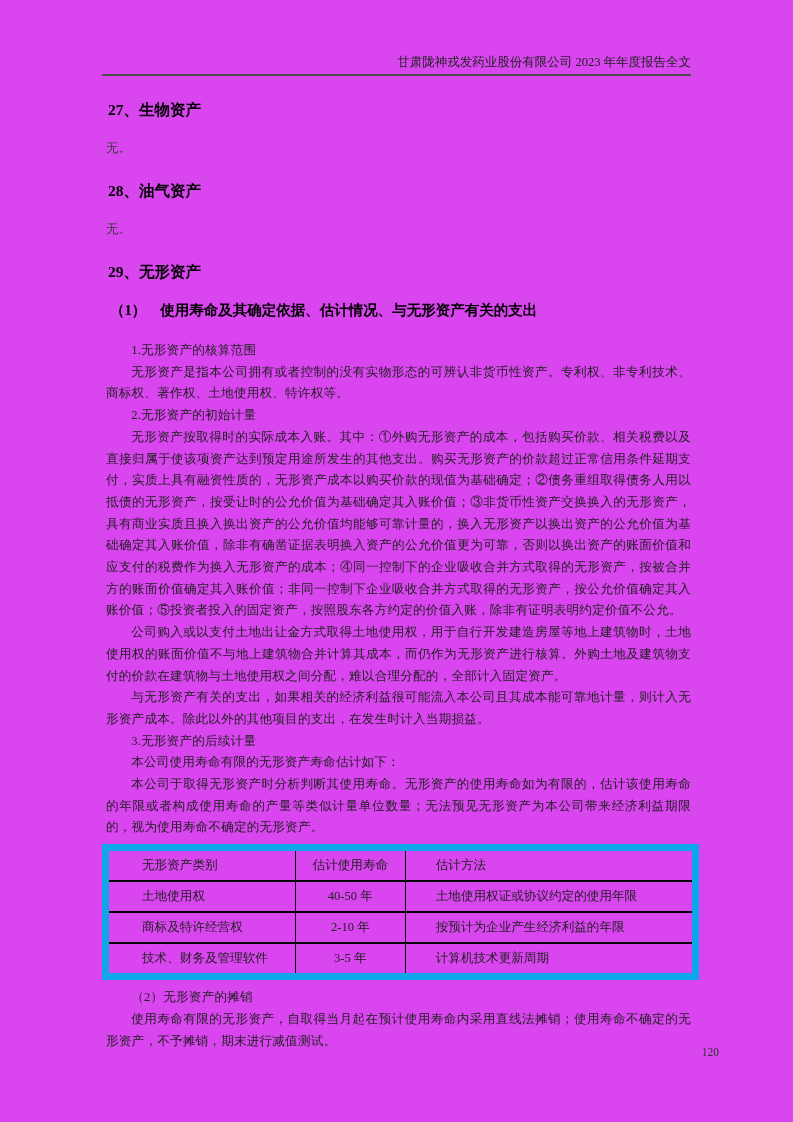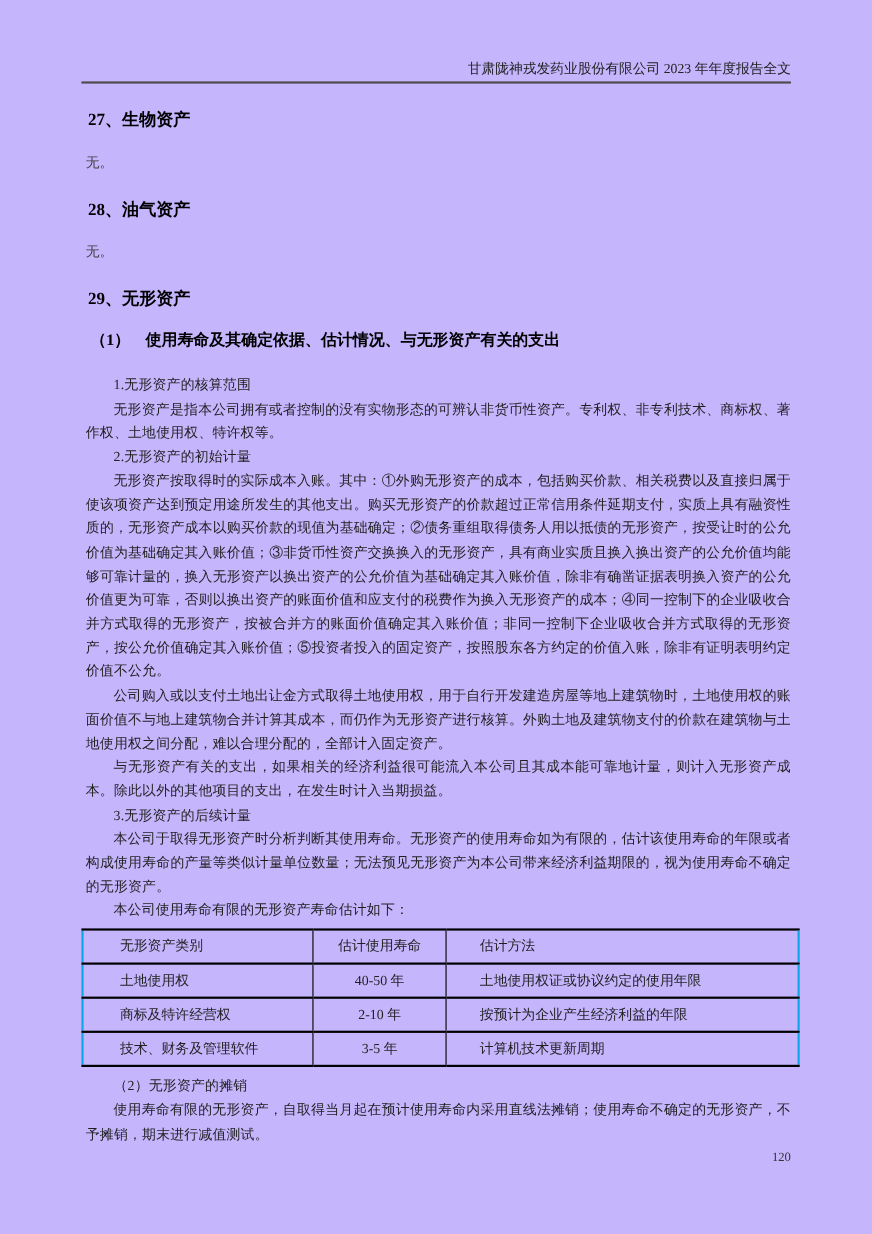--- a/index.html
+++ b/index.html
@@ -5,23 +5,23 @@
   html, body {
     margin: 0;
     padding: 0;
     background: #ffffff;
   }
   .page {
     position: relative;
     width: 793px;
     height: 1122px;
     margin: 0 auto;
-    background: #c4b5fd;
+    background: #d946ef;
     box-sizing: border-box;
-    padding: 0 74px;
+    padding: 0 102px;
     font-family: "Liberation Serif", "DejaVu Serif", serif;
     color: #1a1a1a;
     overflow: hidden;
   }
   .doc-header {
     margin-top: 54px;
     text-align: right;
     font-size: 12.5px;
     line-height: 16px;
     color: #222;
@@ -59,21 +59,21 @@
     text-align: justify;
     text-indent: 2em;
     color: #1f1f1f;
     letter-spacing: 0.2px;
   }
   .life-table {
     border-collapse: collapse;
     table-layout: fixed;
     width: calc(100% + 8px);
     margin: 5px 0 0 0;
-    border: 2px solid #0ea5e9;
+    border: 7px solid #0ea5e9;
   }
   .life-table td {
     border: 1px solid #000;
     border-top-width: 2px;
     border-bottom-width: 2px;
     height: 29px;
     font-size: 12.6px;
     color: #1f1f1f;
     padding: 0;
     vertical-align: middle;
@@ -117,22 +117,22 @@
   </div>
 
   <div class="body-block">
     <p class="para">1.无形资产的核算范围</p>
     <p class="para">无形资产是指本公司拥有或者控制的没有实物形态的可辨认非货币性资产。专利权、非专利技术、商标权、著作权、土地使用权、特许权等。</p>
     <p class="para">2.无形资产的初始计量</p>
     <p class="para">无形资产按取得时的实际成本入账。其中：①外购无形资产的成本，包括购买价款、相关税费以及直接归属于使该项资产达到预定用途所发生的其他支出。购买无形资产的价款超过正常信用条件延期支付，实质上具有融资性质的，无形资产成本以购买价款的现值为基础确定；②债务重组取得债务人用以抵债的无形资产，按受让时的公允价值为基础确定其入账价值；③非货币性资产交换换入的无形资产，具有商业实质且换入换出资产的公允价值均能够可靠计量的，换入无形资产以换出资产的公允价值为基础确定其入账价值，除非有确凿证据表明换入资产的公允价值更为可靠，否则以换出资产的账面价值和应支付的税费作为换入无形资产的成本；④同一控制下的企业吸收合并方式取得的无形资产，按被合并方的账面价值确定其入账价值；非同一控制下企业吸收合并方式取得的无形资产，按公允价值确定其入账价值；⑤投资者投入的固定资产，按照股东各方约定的价值入账，除非有证明表明约定价值不公允。</p>
     <p class="para">公司购入或以支付土地出让金方式取得土地使用权，用于自行开发建造房屋等地上建筑物时，土地使用权的账面价值不与地上建筑物合并计算其成本，而仍作为无形资产进行核算。外购土地及建筑物支付的价款在建筑物与土地使用权之间分配，难以合理分配的，全部计入固定资产。</p>
     <p class="para">与无形资产有关的支出，如果相关的经济利益很可能流入本公司且其成本能可靠地计量，则计入无形资产成本。除此以外的其他项目的支出，在发生时计入当期损益。</p>
     <p class="para">3.无形资产的后续计量</p>
+    <p class="para">本公司使用寿命有限的无形资产寿命估计如下：</p>
     <p class="para">本公司于取得无形资产时分析判断其使用寿命。无形资产的使用寿命如为有限的，估计该使用寿命的年限或者构成使用寿命的产量等类似计量单位数量；无法预见无形资产为本公司带来经济利益期限的，视为使用寿命不确定的无形资产。</p>
-    <p class="para">本公司使用寿命有限的无形资产寿命估计如下：</p>
   </div>
 
   <table class="life-table">
     <colgroup>
       <col class="col1">
         <col class="col2">
         <col class="col3">
     </colgroup>
     <tbody>
       <tr>

